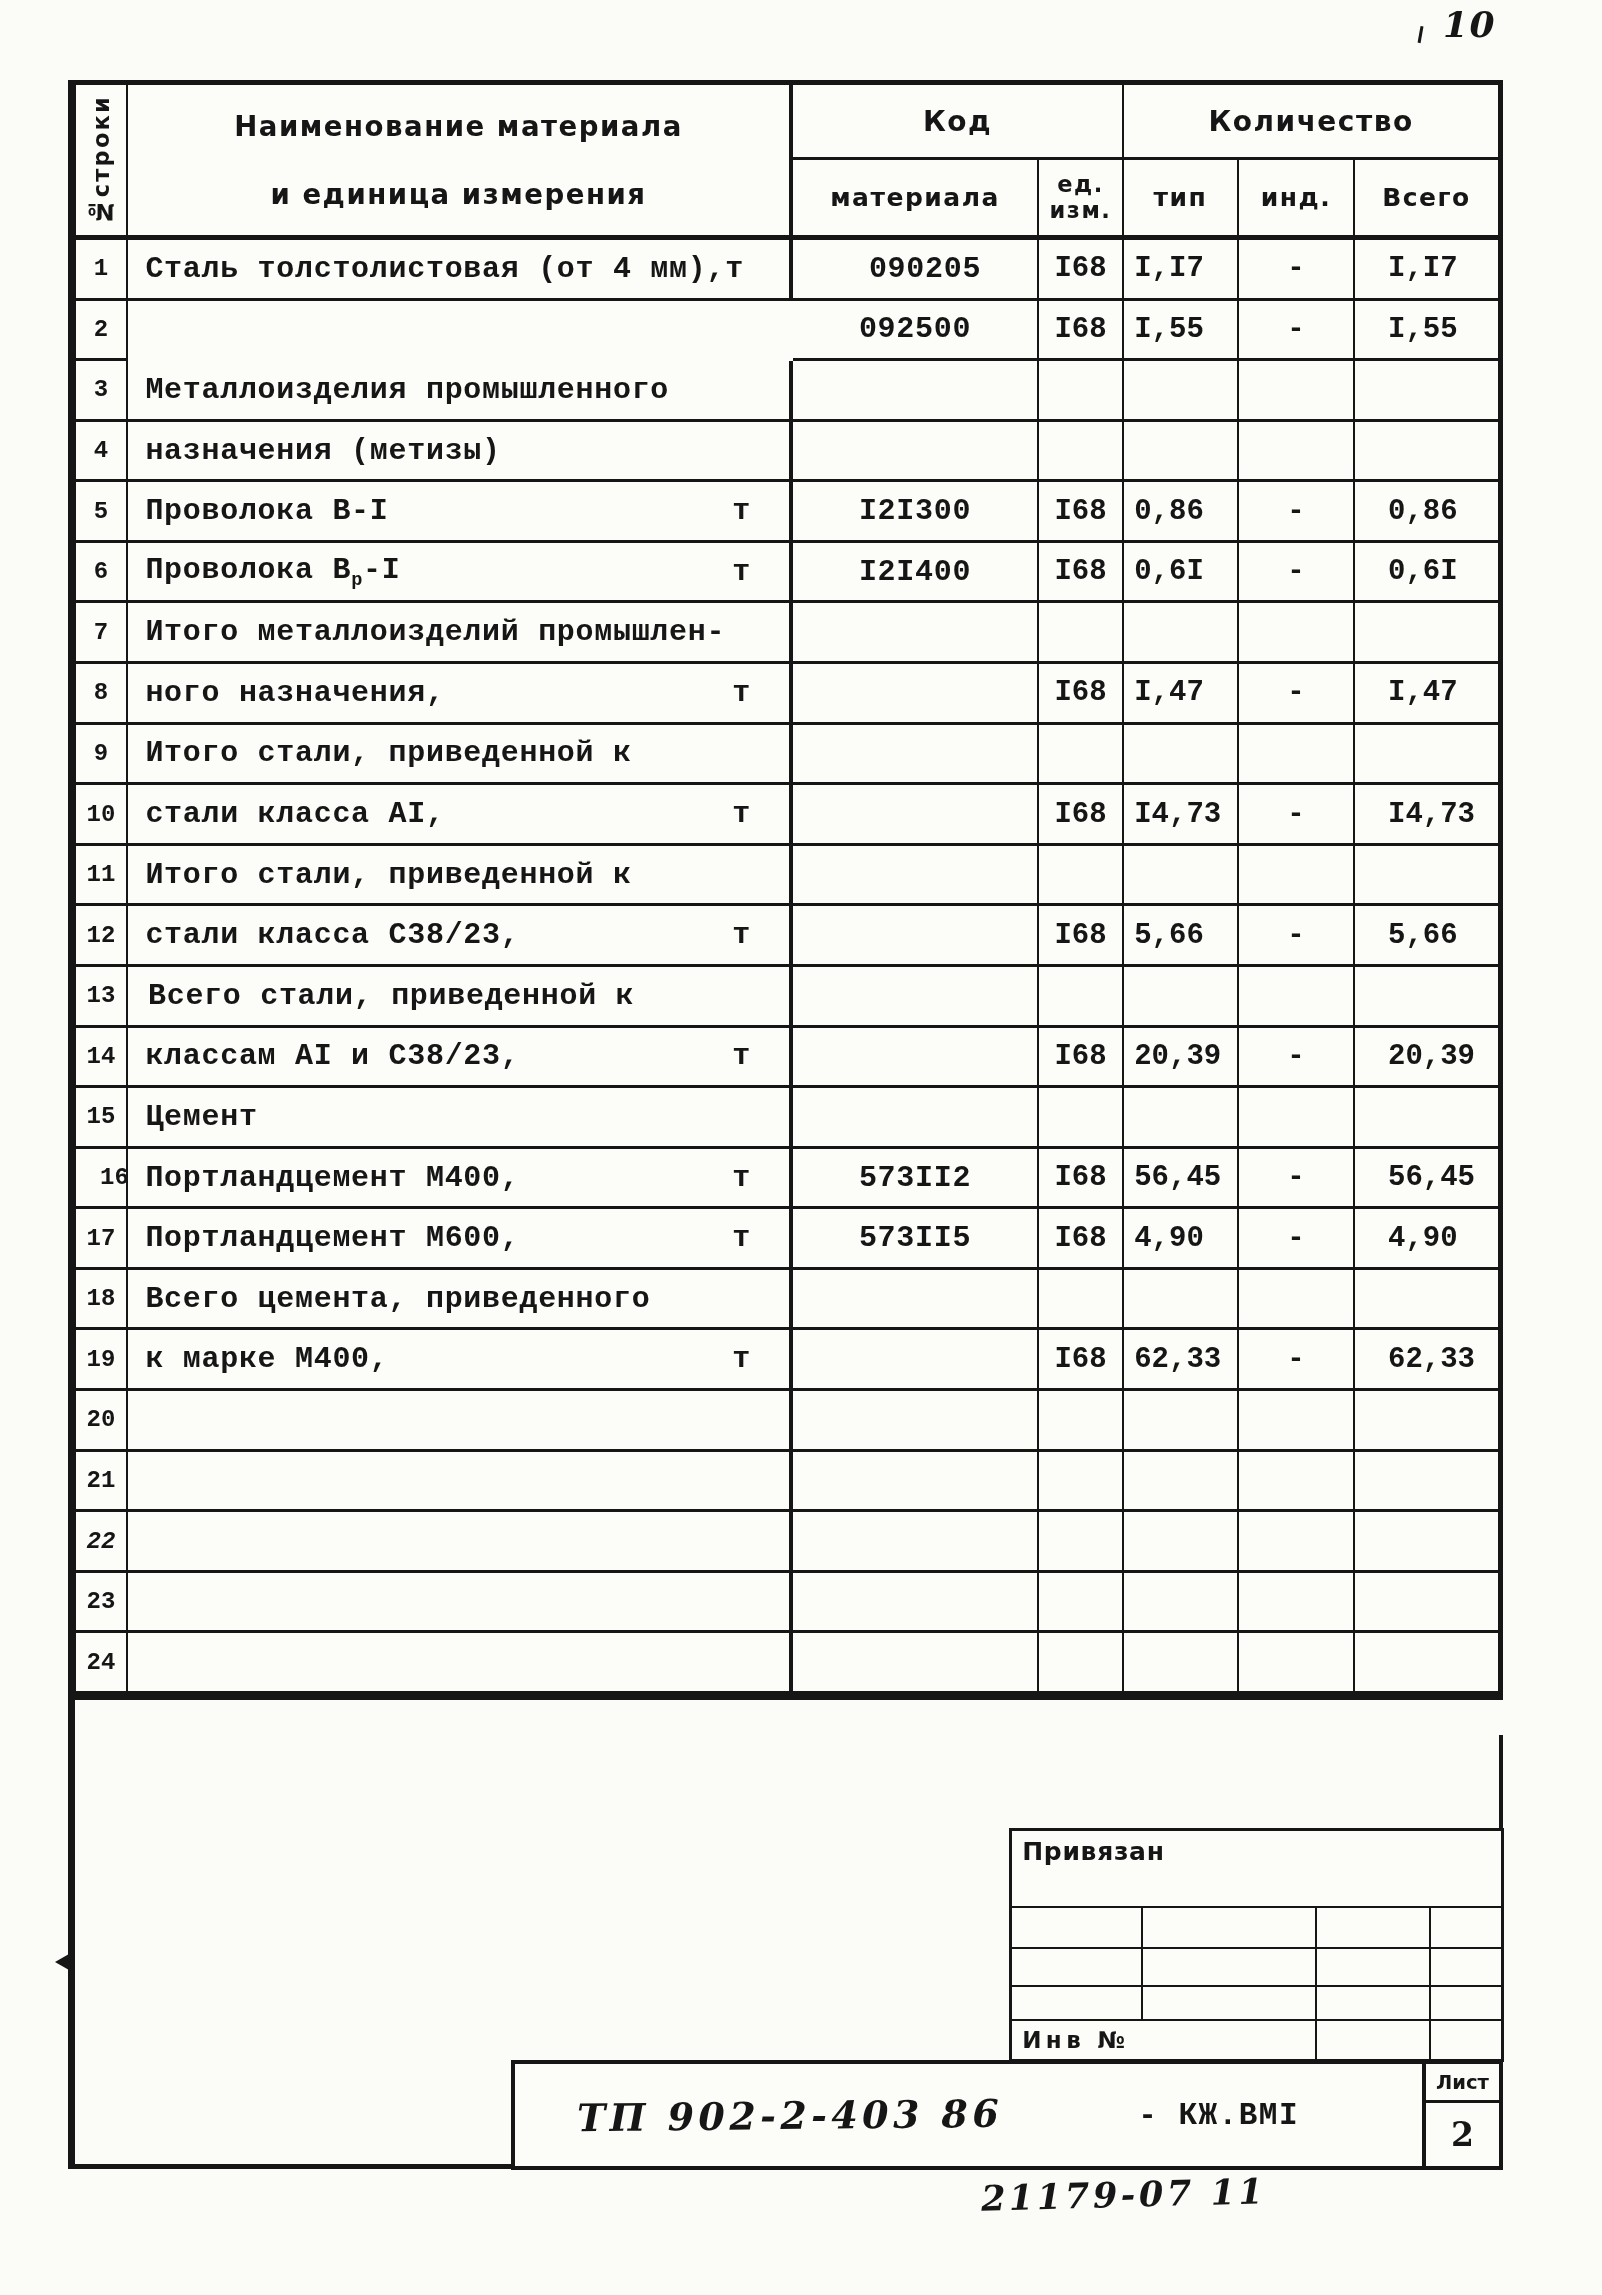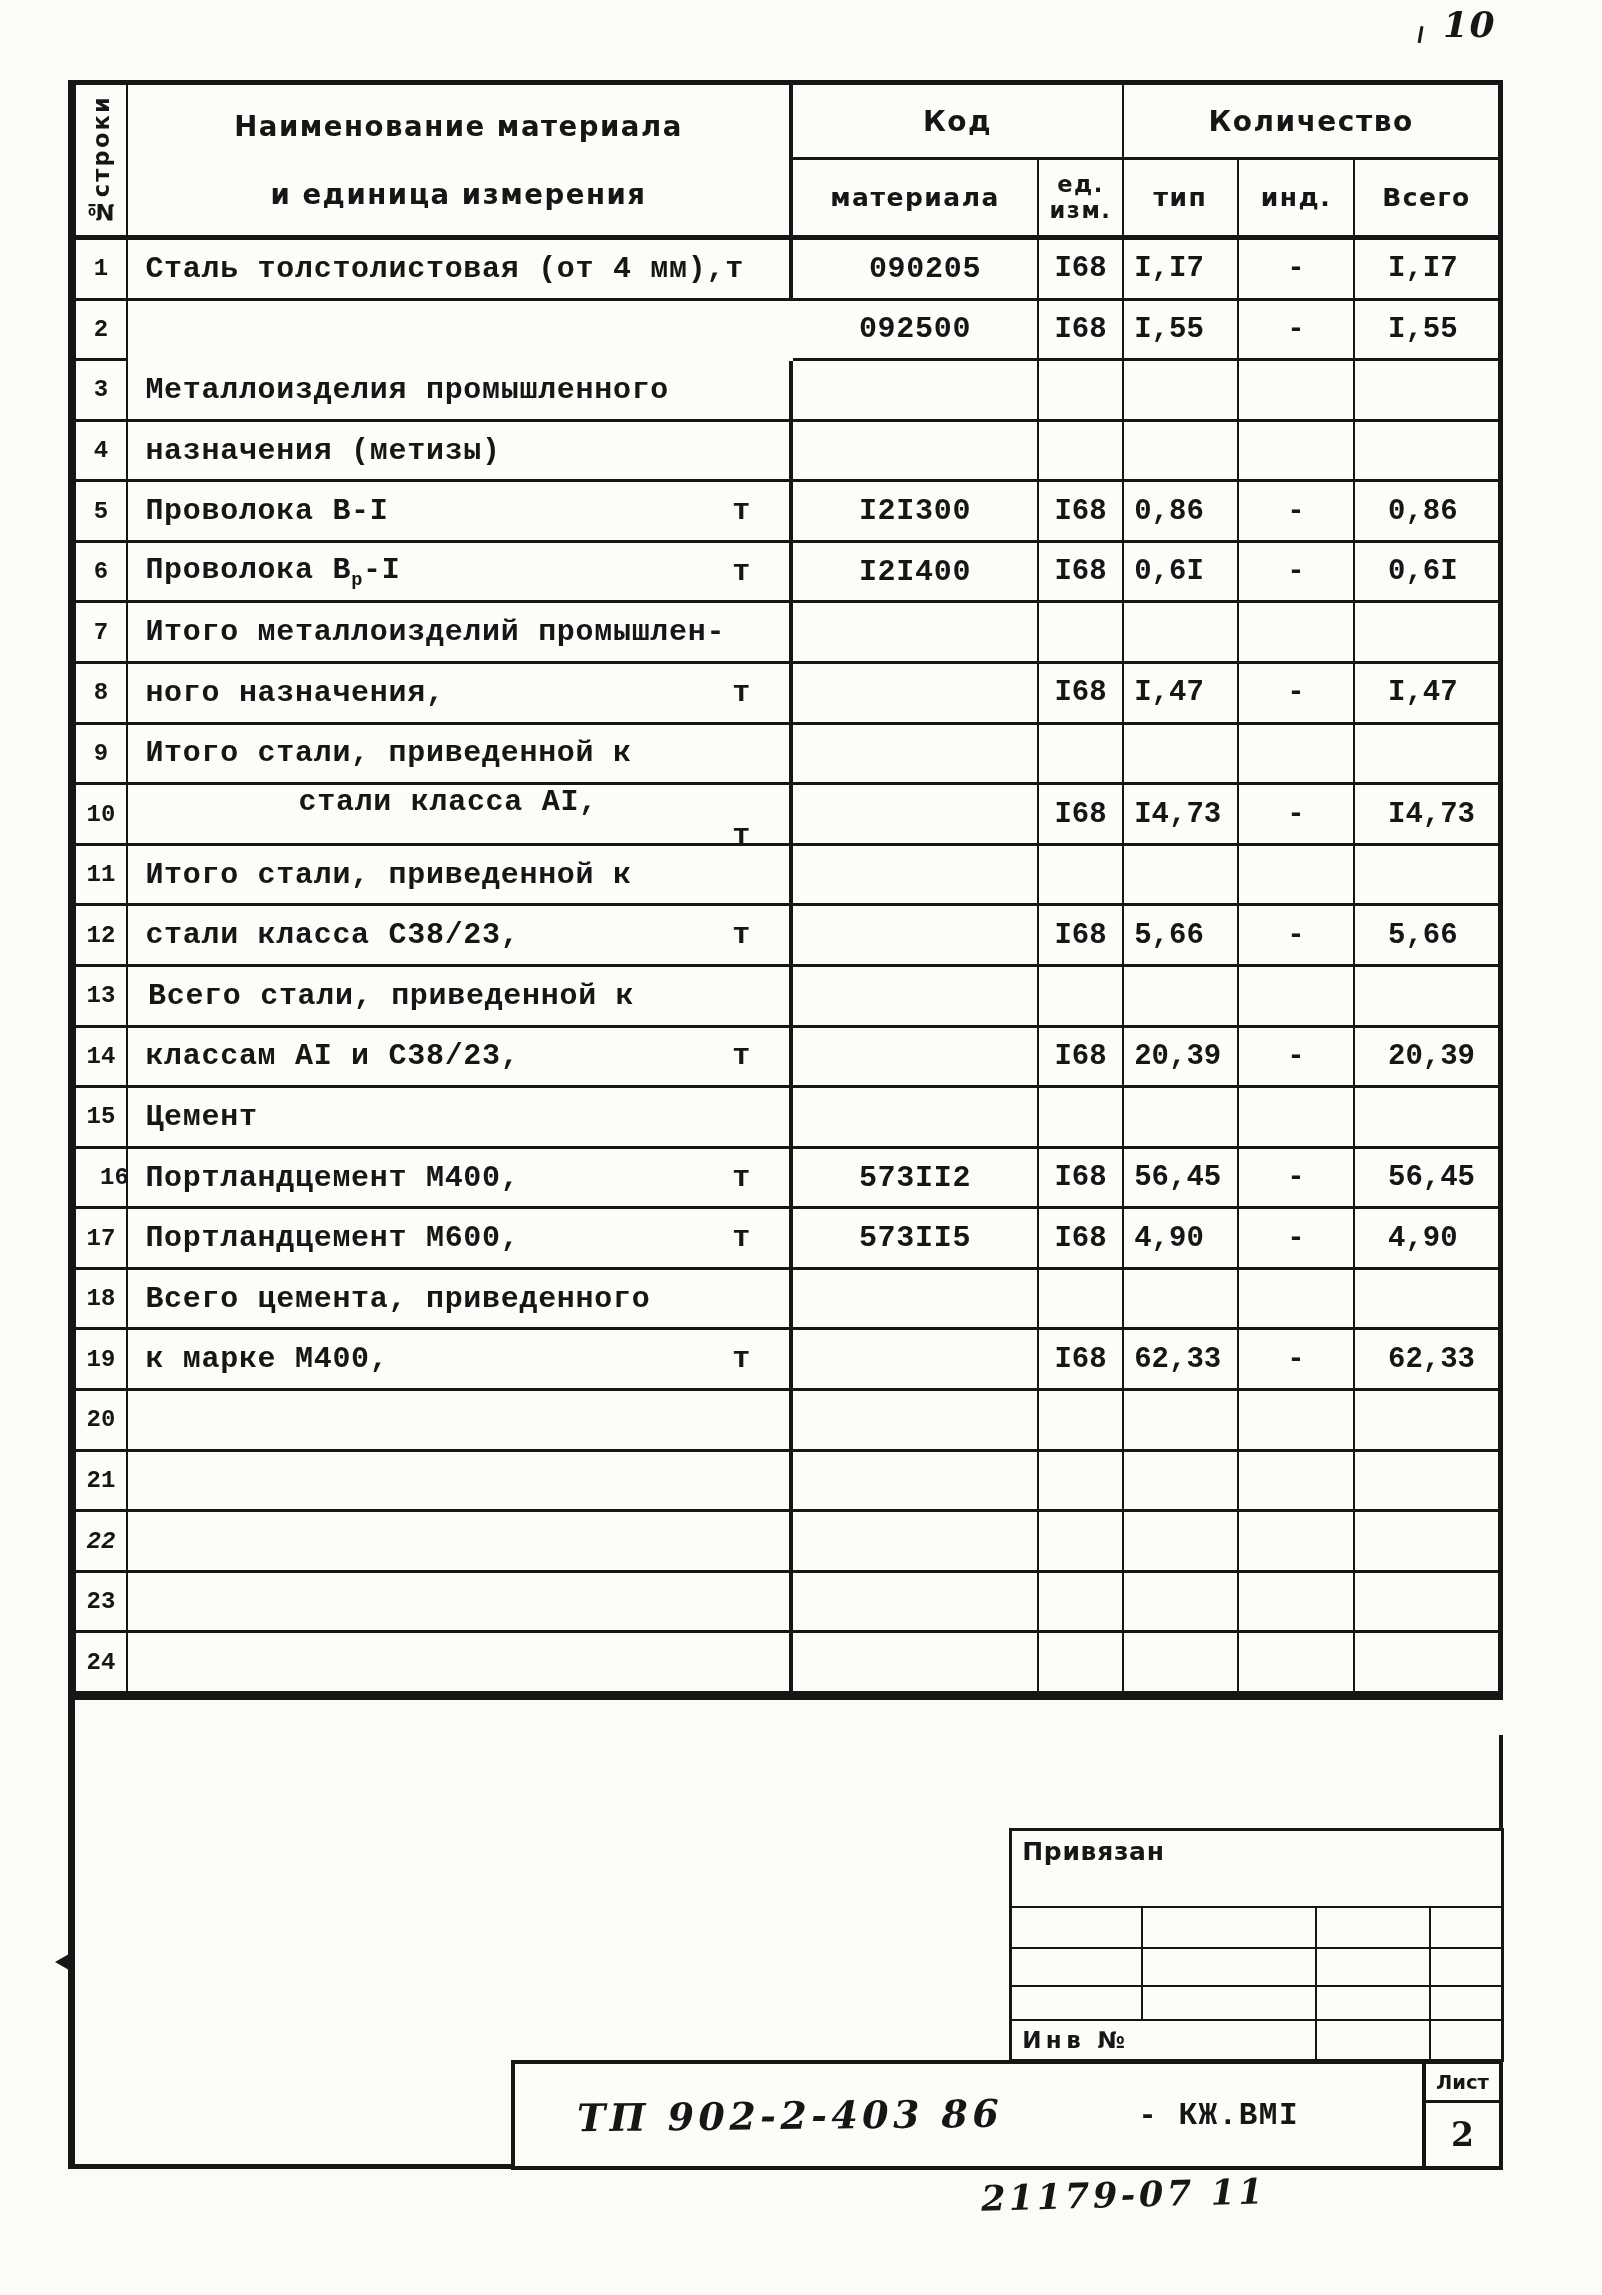--- a/index.html
+++ b/index.html
@@ -202,21 +202,21 @@
       <div class="cell num" style="grid-area: 11 / 1;">9</div>
       <div class="cell name br6" style="grid-area: 11 / 2;">
         <span>Итого стали, приведенной к</span>
       </div>
       <div class="cell code" style="grid-area: 11 / 3;"></div>
       <div class="cell unit" style="grid-area: 11 / 4;"></div>
       <div class="cell typ" style="grid-area: 11 / 5;"></div>
       <div class="cell ind" style="grid-area: 11 / 6;"></div>
       <div class="cell tot nor" style="grid-area: 11 / 7;"></div>
       <div class="cell num" style="grid-area: 12 / 1;">10</div>
-      <div class="cell name br6" style="grid-area: 12 / 2; flex-direction: column;">
+      <div class="cell name br6" style="grid-area: 12 / 2;">
         <span>стали класса АI,</span>
         <span class="sfx">т</span>
       </div>
       <div class="cell code" style="grid-area: 12 / 3;"></div>
       <div class="cell unit" style="grid-area: 12 / 4;">I68</div>
       <div class="cell typ" style="grid-area: 12 / 5;">I4,73</div>
       <div class="cell ind" style="grid-area: 12 / 6;">-</div>
       <div class="cell tot nor" style="grid-area: 12 / 7;">I4,73</div>
       <div class="cell num" style="grid-area: 13 / 1;">11</div>
       <div class="cell name br6" style="grid-area: 13 / 2;">

